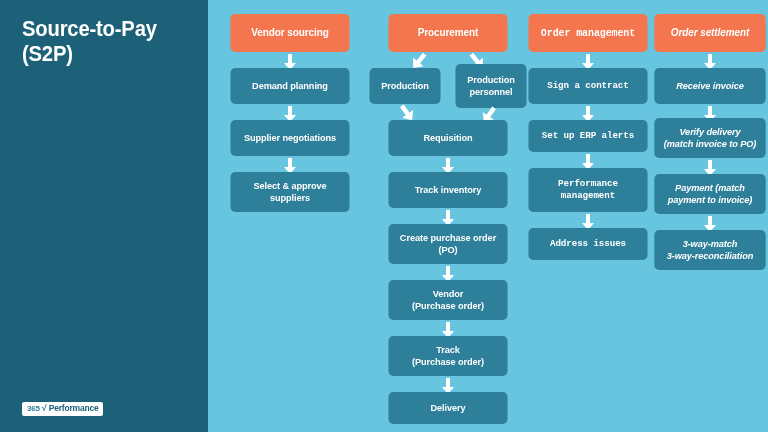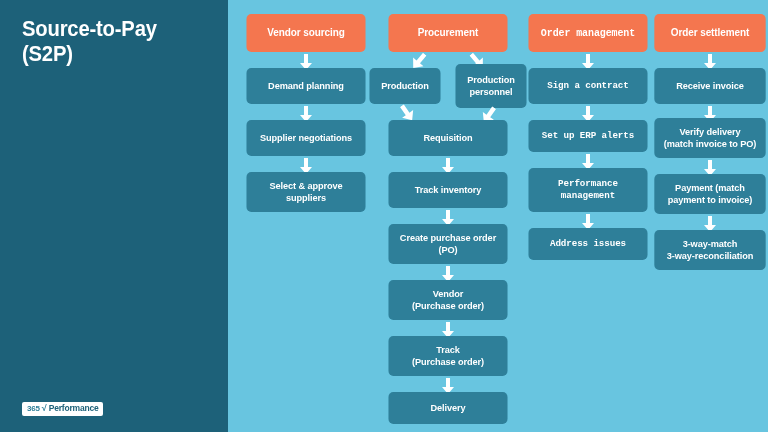--- a/index.html
+++ b/index.html
@@ -15,21 +15,21 @@
     width: 768px;
     height: 432px;
     overflow: hidden;
     background: #68c5e0;
   }
   
   #left-panel {
     position: absolute;
     left: 0;
     top: 0;
-    width: 228px;
+    width: 208px;
     height: 432px;
     background: #1d6179;
   }
   #page-title {
     position: absolute;
     left: 22px;
     top: 16px;
     width: 200px;
     color: #ffffff;
     font-size: 22px;
@@ -128,21 +128,21 @@
     <div id="page-title">Source-to-Pay (S2P)</div>
     <div id="brand-logo">
       <span class="brand-num">365</span>
       <span class="brand-slash">√</span>
       <span class="brand-word">Performance</span>
     </div>
   </div>
 
   <div id="flow">
 
-    <div class="column" style="left:16px; width:124px;">
+    <div class="column" style="left:0; width:124px;">
 
       <div class="node header" style="left:0px; top:14px; width:124px; height:38px;">
         <span class="node-text">Vendor sourcing</span>
       </div>
 
       <div class="arrow" style="left:55px; top:54px;">
         <svg viewBox="0 0 14 16">
             <path d="M5 0 H9 V9 H13 L7 16 L1 9 H5 Z" fill="#ffffff"></path>
           </svg>
       </div>
@@ -339,21 +339,21 @@
           </svg>
       </div>
 
       <div class="node" style="left:0px; top:228px; width:124px; height:32px;">
         <span class="node-text">
           <span>Address issues</span>
         </span>
       </div>
     </div>
 
-    <div class="column" style="left:424px; width:116px;">
+    <div class="column" style="left:424px; width:116px;font-style:italic;">
 
       <div class="node header" style="left:0px; top:14px; width:116px; height:38px;">
         <span class="node-text">Order settlement</span>
       </div>
 
       <div class="arrow" style="left:51px; top:54px;">
         <svg viewBox="0 0 14 16">
             <path d="M5 0 H9 V9 H13 L7 16 L1 9 H5 Z" fill="#ffffff"></path>
           </svg>
       </div>

